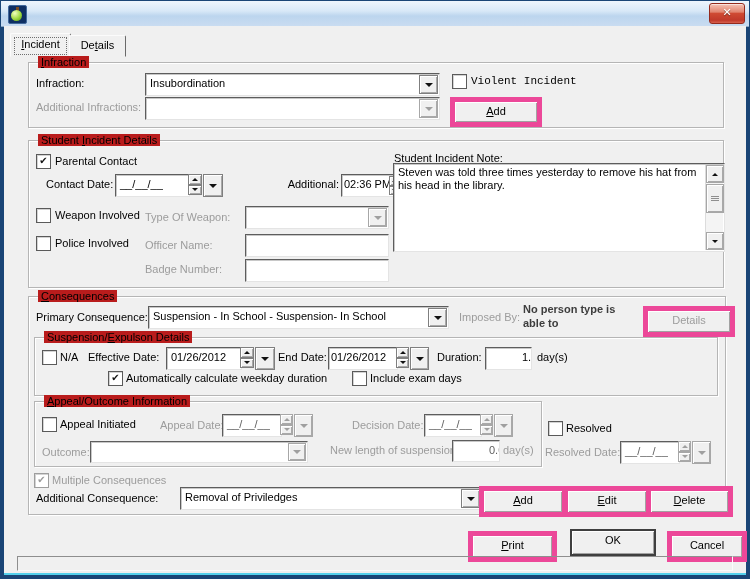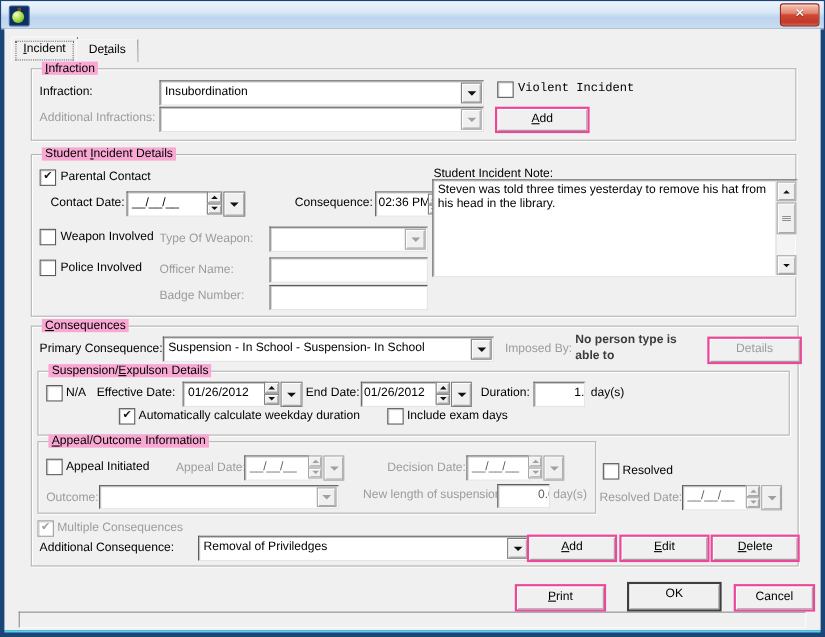--- a/index.html
+++ b/index.html
@@ -24,26 +24,26 @@
   
   .tab{position:absolute;background:#f0f0f0;border:1px solid;border-radius:2px 2px 0 0;
         border-color:#fbfbfb #6a6a6a #f0f0f0 #fbfbfb;text-align:center;}
   .tab .focus{position:absolute;left:3px;top:3px;right:3px;bottom:1px;border:1px dotted #6f6f6f;}
   
   .lbl{position:absolute;white-space:nowrap;}
   .dis{color:#9c9c9c;}
   .u{text-decoration:underline;}
   .bold{font-weight:bold;color:#3d3d3d;}
   .grp{position:absolute;border:1px solid #b5b5b5;box-shadow:1px 1px 0 #ffffff,inset 1px 1px 0 #ffffff;}
-  .legend{position:absolute;background:#f9a8d4;padding:0 3px;white-space:nowrap;}
+  .legend{position:absolute;background:#b91c1c;padding:0 3px;white-space:nowrap;}
   .field{position:absolute;background:#fff;border:1px solid;
         border-color:#5d5d5d #e4e4e4 #e4e4e4 #5d5d5d;box-shadow:inset 1px 1px 0 rgba(96,96,96,.35);}
   .field .txt{padding:3px 4px 0;white-space:nowrap;overflow:hidden;}
   .right .txt{text-align:left;margin-left:32px;}
-  .btn{position:absolute;background:#f0f0f0;border:2px solid #ec4899;
+  .btn{position:absolute;background:#f0f0f0;border:5px solid #ec4899;
         box-shadow:inset 1px 1px 0 #ffffff,inset -1px -1px 0 #a2a2a2;
         text-align:center;line-height:19px;cursor:default;}
   .btn.dflt{border:2px solid #3f3f3f;line-height:18px;}
   .cb{position:absolute;width:13px;height:13px;background:#fff;border:1px solid #5a5a5a;
         box-shadow:inset 1px 1px 0 rgba(110,110,110,.3);
         font-size:10px;line-height:12px;text-align:center;color:#141414;}
   .cb.graychk{color:#9c9c9c;border-color:#9d9d9d;}
   .rsd{background:#f0f0f0;border:1px solid #7f7f7f;
         box-shadow:inset 1px 1px 0 #ffffff,inset -1px -1px 0 #a9a9a9;
         display:flex;align-items:center;justify-content:center;}
@@ -128,21 +128,21 @@
     <div class="rsd">
         <div class="triu"></div>
       </div>
     <div class="rsd">
         <div class="tri sm"></div>
       </div>
   </div>
   <div class="rsd dropbtn" style="left:203px;top:174px;width:18px;height:21px;">
       <div class="tri"></div>
     </div>
-  <div class="lbl" style="right:411px;top:178px;">Consequence:</div>
+  <div class="lbl" style="right:411px;top:178px;">Additional:</div>
   <div class="field" style="left:341px;top:174px;width:60px;height:21px;">
     <div class="txt" style="margin-right:12px;padding-left:2px;">02:36 PM</div>
     <div class="spin" style="right:1px;top:1px;width:12px;height:19px;">
       <div class="rsd">
           <div class="triu"></div>
         </div>
       <div class="rsd">
           <div class="tri sm"></div>
         </div>
     </div>

